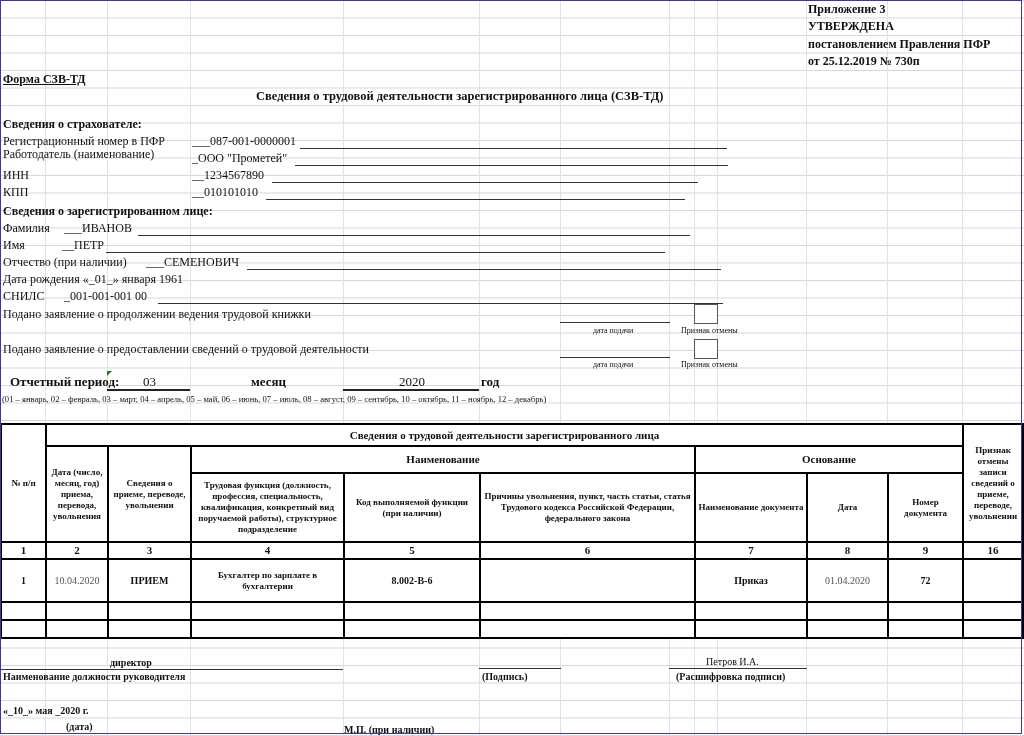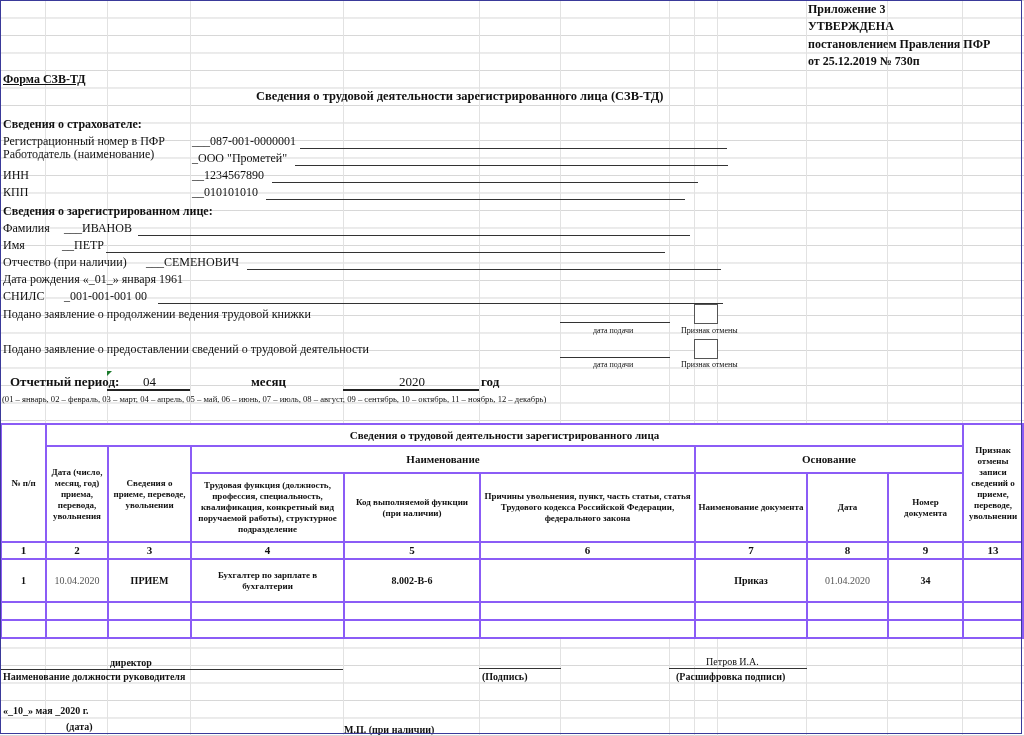--- a/index.html
+++ b/index.html
@@ -11,21 +11,21 @@
     background-size:100% 17.5px;}
   .vl{position:absolute;top:0;width:1px;height:736px;background:#e2e2e2;z-index:0;}
   .t{position:absolute;white-space:nowrap;font-weight:bold;font-size:12px;line-height:15px;z-index:5;}
   .n{font-weight:normal;}
   .s{font-size:13px;line-height:11px;}
   .u{text-decoration:underline;}
   .line{position:absolute;height:1px;background:#333;z-index:4;}
   .thick{height:2px;background:#222;}
   .box{position:absolute;width:22px;height:18px;border:1px solid #555;background:#fff;z-index:4;}
   table.main{position:absolute;left:0;top:423px;border-collapse:collapse;z-index:6;background:#fff;}
-  table.main td{border:2px solid #8b5cf6;text-align:center;vertical-align:middle;font-size:9px;line-height:11px;font-weight:bold;padding:0 2px;box-sizing:border-box;}
+  table.main td{border:2px solid #000000;text-align:center;vertical-align:middle;font-size:9px;line-height:11px;font-weight:bold;padding:0 2px;box-sizing:border-box;}
   table.main td.big{font-size:11px;}
   table.main td.num{font-size:11px;height:17px;}
   table.main td.data{font-size:10px;height:43px;}
   table.main td.gray{color:#555;font-weight:normal;}
   table.main td.empty{height:18px;}
   .tick{position:absolute;left:107px;top:371px;width:0;height:0;border-top:5px solid #1b7a2b;border-right:5px solid transparent;z-index:7;}
 </style>
 </head>
 <body>
 
@@ -95,21 +95,21 @@
 <div class="t n s" style="left:681px;top:325px;font-size:8px">Признак отмены</div>
 
 <div class="t n" style="left:3px;top:342px">Подано заявление о предоставлении сведений о трудовой деятельности</div>
 <div class="line" style="left:560px;top:357px;width:110px"></div>
 <div class="box" style="left:694px;top:339px"></div>
 <div class="t n s" style="left:593px;top:359px;font-size:8px">дата подачи</div>
 <div class="t n s" style="left:681px;top:359px;font-size:8px">Признак отмены</div>
 
 <div class="t s" style="left:10px;top:376px">Отчетный период:</div>
 <div class="tick"></div>
-<div class="t n s" style="left:143px;top:376px">04</div>
+<div class="t n s" style="left:143px;top:376px">03</div>
 <div class="line thick" style="left:107px;top:389px;width:83px"></div>
 <div class="t s" style="left:251px;top:376px">месяц</div>
 <div class="t n s" style="left:399px;top:376px">2020</div>
 <div class="line thick" style="left:343px;top:389px;width:136px"></div>
 <div class="t s" style="left:481px;top:376px">год</div>
 <div class="t n s" style="left:2px;top:394px;font-size:8.6px">(01 – январь, 02 – февраль, 03 – март, 04 – апрель, 05 – май, 06 – июнь, 07 – июль, 08 – август, 09 – сентябрь, 10 – октябрь, 11 – ноябрь, 12 – декабрь)</div>
 
 <table class="main">
   <colgroup>
     <col style="width:45px">
@@ -146,32 +146,32 @@
   <tr>
     <td class="num">1</td>
     <td class="num">2</td>
     <td class="num">3</td>
     <td class="num">4</td>
     <td class="num">5</td>
     <td class="num">6</td>
     <td class="num">7</td>
     <td class="num">8</td>
     <td class="num">9</td>
-    <td class="num">13</td>
+    <td class="num">16</td>
   </tr>
   <tr>
     <td class="data">1</td>
     <td class="data gray">10.04.2020</td>
     <td class="data">ПРИЕМ</td>
     <td class="data" style="font-size:9px">Бухгалтер по зарплате в бухгалтерии</td>
     <td class="data">8.002-В-6</td>
     <td class="data"></td>
     <td class="data">Приказ</td>
     <td class="data gray">01.04.2020</td>
-    <td class="data">34</td>
+    <td class="data">72</td>
     <td class="data"></td>
   </tr>
   <tr>
     <td class="empty"></td>
         <td class="empty"></td>
     <td class="empty"></td>
         <td class="empty"></td>
     <td class="empty"></td>
         <td class="empty"></td>
     <td class="empty"></td>

